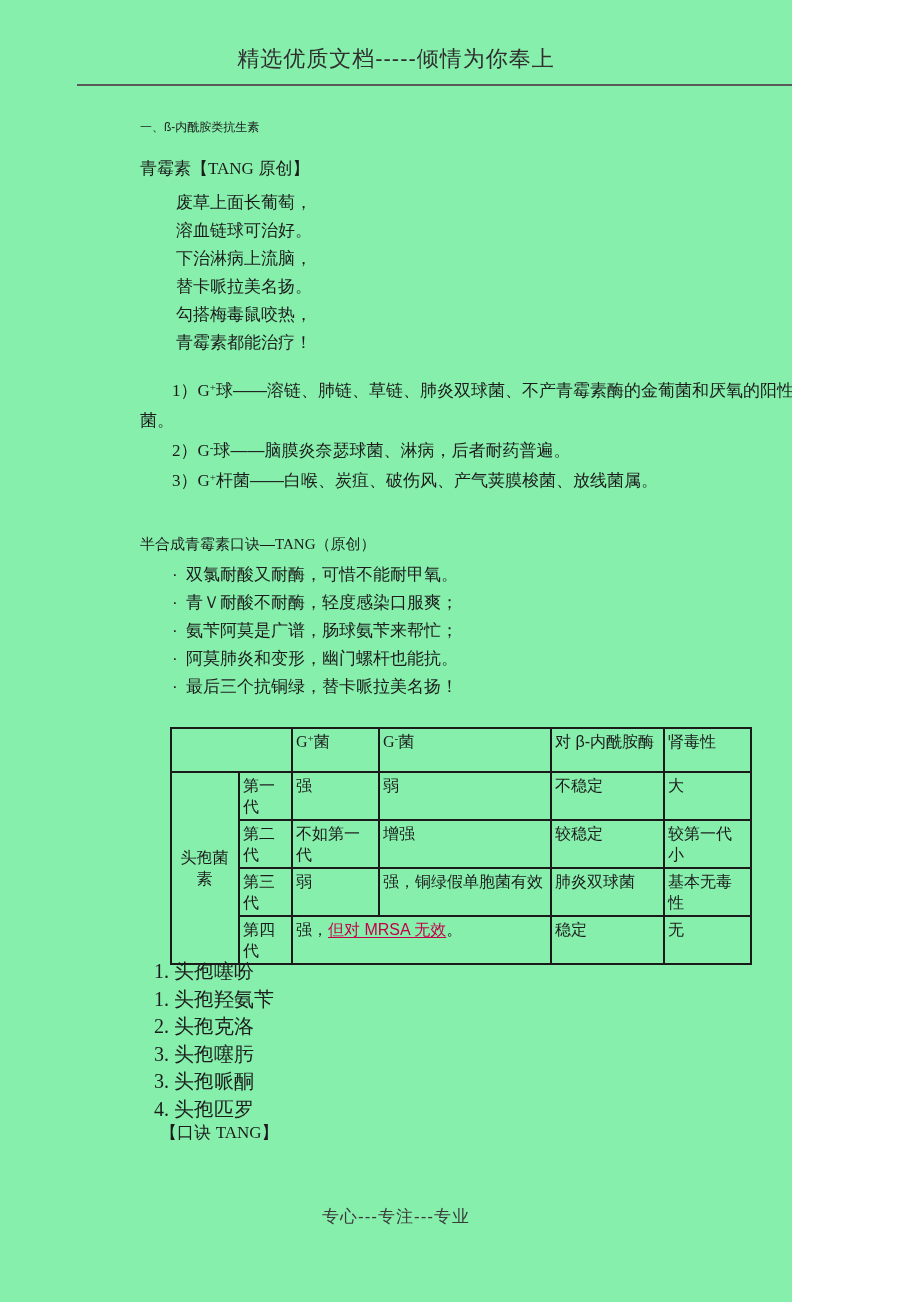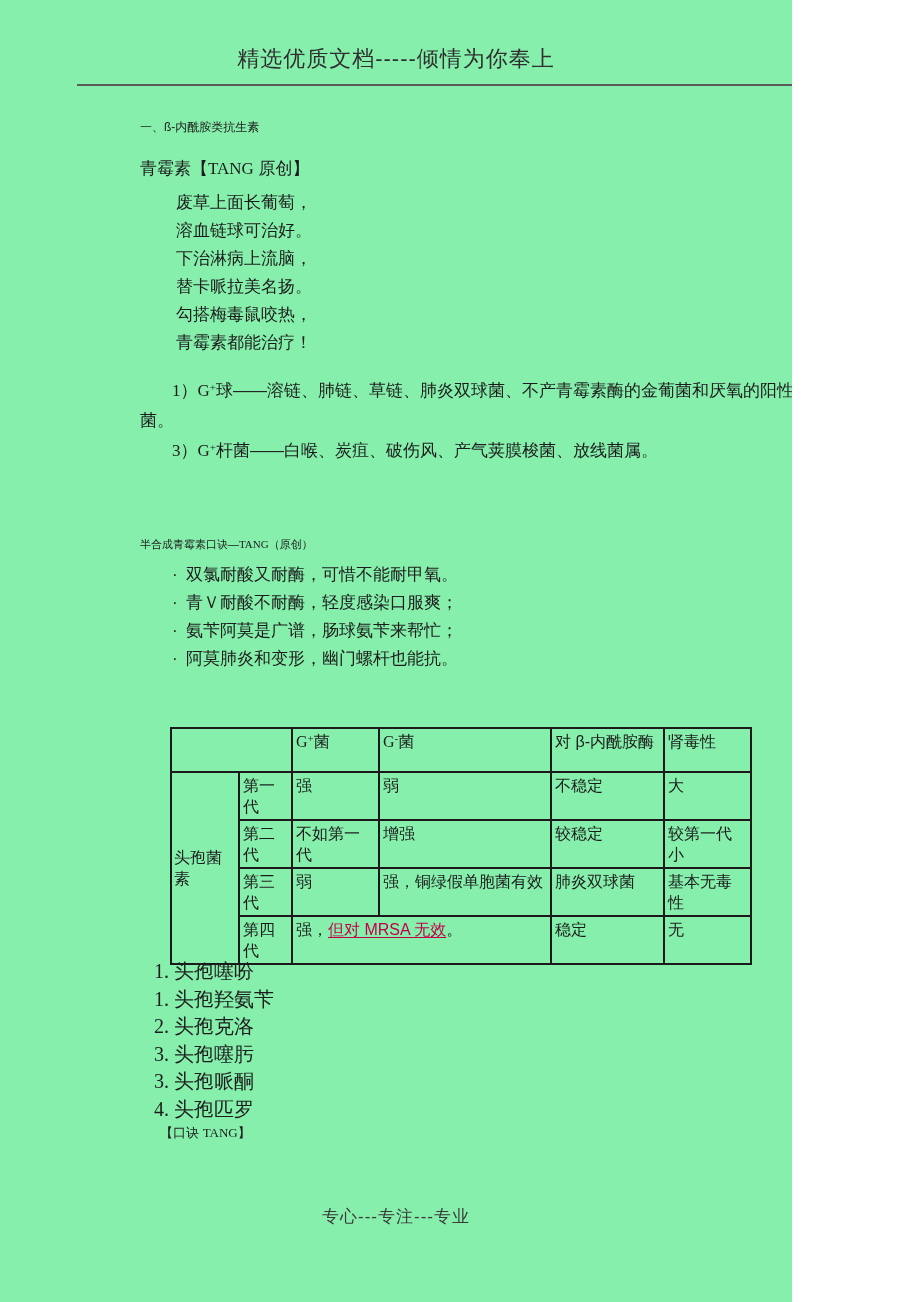--- a/index.html
+++ b/index.html
@@ -52,21 +52,21 @@
     top: 376px; left: 140px;
     width: 700px;
     font-size: 17px; line-height: 30px;
   }
   .points p { text-indent: 32px; }
   sup.gsup { font-size: 11px; line-height: 0; vertical-align: 5px; }
 
   .semi-title {
     position: absolute;
     top: 533px; left: 140px;
-    font-size: 11px; line-height: 22px;
+    font-size: 15px; line-height: 22px;
   }
   .bullets {
     position: absolute;
     top: 561px; left: 172px;
     font-size: 17px; line-height: 28px;
   }
   .bullet-dot { display: inline-block; width: 14px; }
 
   table.ceph {
     position: absolute;
@@ -76,40 +76,40 @@
     line-height: 21px;
     color: #1c1c1c;
     table-layout: fixed;
   }
   table.ceph td {
     border: 2px solid #1a1a1a;
     vertical-align: top;
     padding: 2px 3px;
     overflow: hidden;
   }
-  table.ceph td.vmid { vertical-align: middle; padding-left: 2px; }
+  table.ceph td.vmid { vertical-align: middle; padding-left: 2px; text-align: center; }
   tr.hrow  { height: 44px; }
   tr.drow  { height: 44px; }
   tr.drow4 { height: 46px; }
   .red-note {
     color: #c3004b;
     text-decoration: underline;
     text-underline-offset: 2px;
   }
 
   .ceph-list {
     position: absolute;
     top: 958px; left: 154px;
     font-size: 20px; line-height: 27.5px;
   }
   .ceph-list .num { margin-right: 5px; }
   .koujue {
     position: absolute;
     top: 1122px; left: 160px;
-    font-size: 13px; line-height: 22px;
+    font-size: 17px; line-height: 22px;
   }
 
   .doc-footer {
     position: absolute;
     top: 1205px; left: 0; width: 100%;
     text-align: center;
     font-size: 17px;
     color: #3a3a3a;
     letter-spacing: 1px;
   }
@@ -130,30 +130,32 @@
     <div>废草上面长葡萄，</div>
     <div>溶血链球可治好。</div>
     <div>下治淋病上流脑，</div>
     <div>替卡哌拉美名扬。</div>
     <div>勾搭梅毒鼠咬热，</div>
     <div>青霉素都能治疗！</div>
   </div>
 
   <div class="points">
     <p><span class="lat">1）</span><span class="lat">G</span><sup class="gsup lat">+</sup><span>球——溶链、肺链、草链、肺炎双球菌、不产青霉素酶的金葡菌和厌氧的阳性球菌。</span></p>
+    <p><span class="lat">2）</span><span class="lat">G</span><sup class="gsup lat">-</sup><span>球——脑膜炎奈瑟球菌、淋病，后者耐药普遍。</span></p>
     <p><span class="lat">3）</span><span class="lat">G</span><sup class="gsup lat">+</sup><span>杆菌——白喉、炭疽、破伤风、产气荚膜梭菌、放线菌属。</span></p>
   </div>
 
   <div class="semi-title"><span>半合成青霉素口诀—</span><span class="lat">TANG</span><span>（原创）</span></div>
 
   <div class="bullets">
     <div><span class="bullet-dot">·</span><span>双氯耐酸又耐酶，可惜不能耐甲氧。</span></div>
     <div><span class="bullet-dot">·</span><span>青Ｖ耐酸不耐酶，轻度感染口服爽；</span></div>
     <div><span class="bullet-dot">·</span><span>氨苄阿莫是广谱，肠球氨苄来帮忙；</span></div>
     <div><span class="bullet-dot">·</span><span>阿莫肺炎和变形，幽门螺杆也能抗。</span></div>
+    <div><span class="bullet-dot">·</span><span>最后三个抗铜绿，替卡哌拉美名扬！</span></div>
   </div>
 
   <table class="ceph">
     <colgroup>
       <col style="width:68px">
         <col style="width:53px">
         <col style="width:87px">
         <col style="width:172px">
         <col style="width:113px">
         <col style="width:87px">

